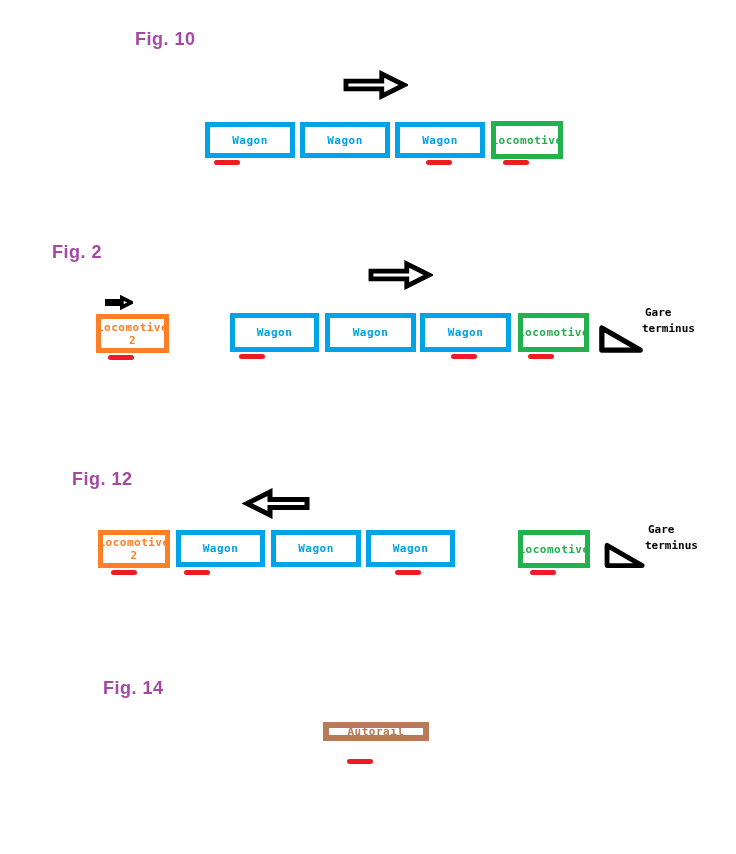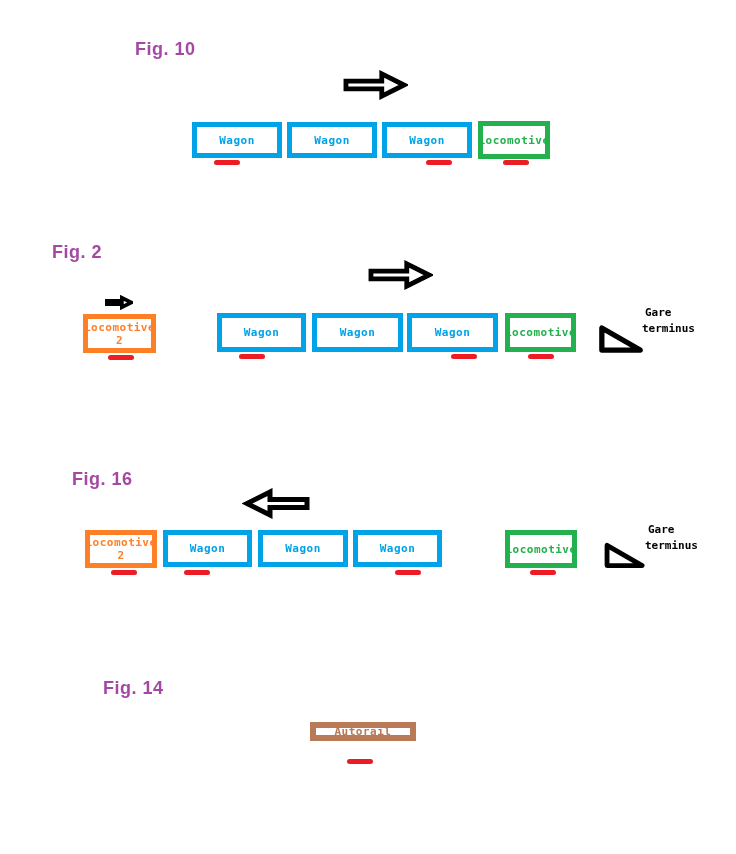--- a/index.html
+++ b/index.html
@@ -11,20 +11,21 @@
     position:absolute;
     font-family:"Liberation Sans",sans-serif;
     font-size:18px;font-weight:600;color:var(--purple);
     letter-spacing:0.5px;white-space:nowrap;
   }
   .box{
     position:absolute;box-sizing:border-box;background:#ffffff;
     display:flex;align-items:center;justify-content:center;
     font-size:11px;font-weight:bold;letter-spacing:0.5px;text-align:center;
     white-space:nowrap;
+    margin-left:13px;
   }
   .box.blue  {border:5px solid var(--blue);  color:var(--blue);}
   .box.green {border:5px solid var(--green); color:var(--green);}
   .box.orange{border:5px solid var(--orange);color:var(--orange);}
   .box.brown {border:6px solid var(--brown); color:var(--brown);}
   .twoline span{display:block;line-height:13px;}
   .redmark{
     position:absolute;width:26px;height:5px;border-radius:3px;
     background:var(--red);
   }
@@ -33,21 +34,21 @@
     line-height:16px;white-space:nowrap;margin-left:20px;
   }
   .shape{position:absolute;}
   .flip{transform:scaleX(-1);}
 </style>
 </head>
 <body>
 
 <div class="canvas">
 
-  <div class="figtitle" style="left:135px;top:39px;">Fig. 10</div>
+  <div class="figtitle" style="left:135px;top:29px;">Fig. 10</div>
 
   <svg class="shape" style="left:342px;top:70px;" width="66" height="30" viewBox="0 0 68 31">
     <polygon points="4,11.5 41,11.5 41,4 64,15.5 41,27 41,19.5 4,19.5" fill="#ffffff" stroke="#000000" stroke-width="5" stroke-linejoin="miter"></polygon>
   </svg>
 
   <div class="box blue" style="left:192px;top:122px;width:90px;height:36px;">Wagon</div>
   <div class="box blue" style="left:287px;top:122px;width:90px;height:36px;">Wagon</div>
   <div class="box blue" style="left:382px;top:122px;width:90px;height:36px;">Wagon</div>
   <div class="box green" style="left:478px;top:121px;width:72px;height:38px;">Locomotive</div>
 
@@ -83,21 +84,21 @@
   <div class="redmark" style="left:528px;top:354px;"></div>
 
   <div class="station" style="left:622px;top:305px;">
     <span style="display:block;padding-left:3px;">Gare</span>
     <span style="display:block;">terminus</span>
   </div>
   <svg class="shape" style="left:598px;top:323px;" width="48" height="32" viewBox="0 0 50 33">
     <polygon points="4,5 4,28 44,28" fill="#ffffff" stroke="#000000" stroke-width="5.5" stroke-linejoin="round" stroke-linecap="round"></polygon>
   </svg>
 
-  <div class="figtitle" style="left:72px;top:469px;">Fig. 16</div>
+  <div class="figtitle" style="left:72px;top:469px;">Fig. 12</div>
 
   <svg class="shape flip" style="left:242px;top:488px;" width="70" height="31" viewBox="0 0 68 31">
     <polygon points="4,11.5 41,11.5 41,4 64,15.5 41,27 41,19.5 4,19.5" fill="#ffffff" stroke="#000000" stroke-width="5" stroke-linejoin="miter"></polygon>
   </svg>
 
   <div class="box orange twoline" style="left:85px;top:530px;width:72px;height:38px;">
     <div>
       <span>Locomotive</span>
       <span>2</span>
     </div>

